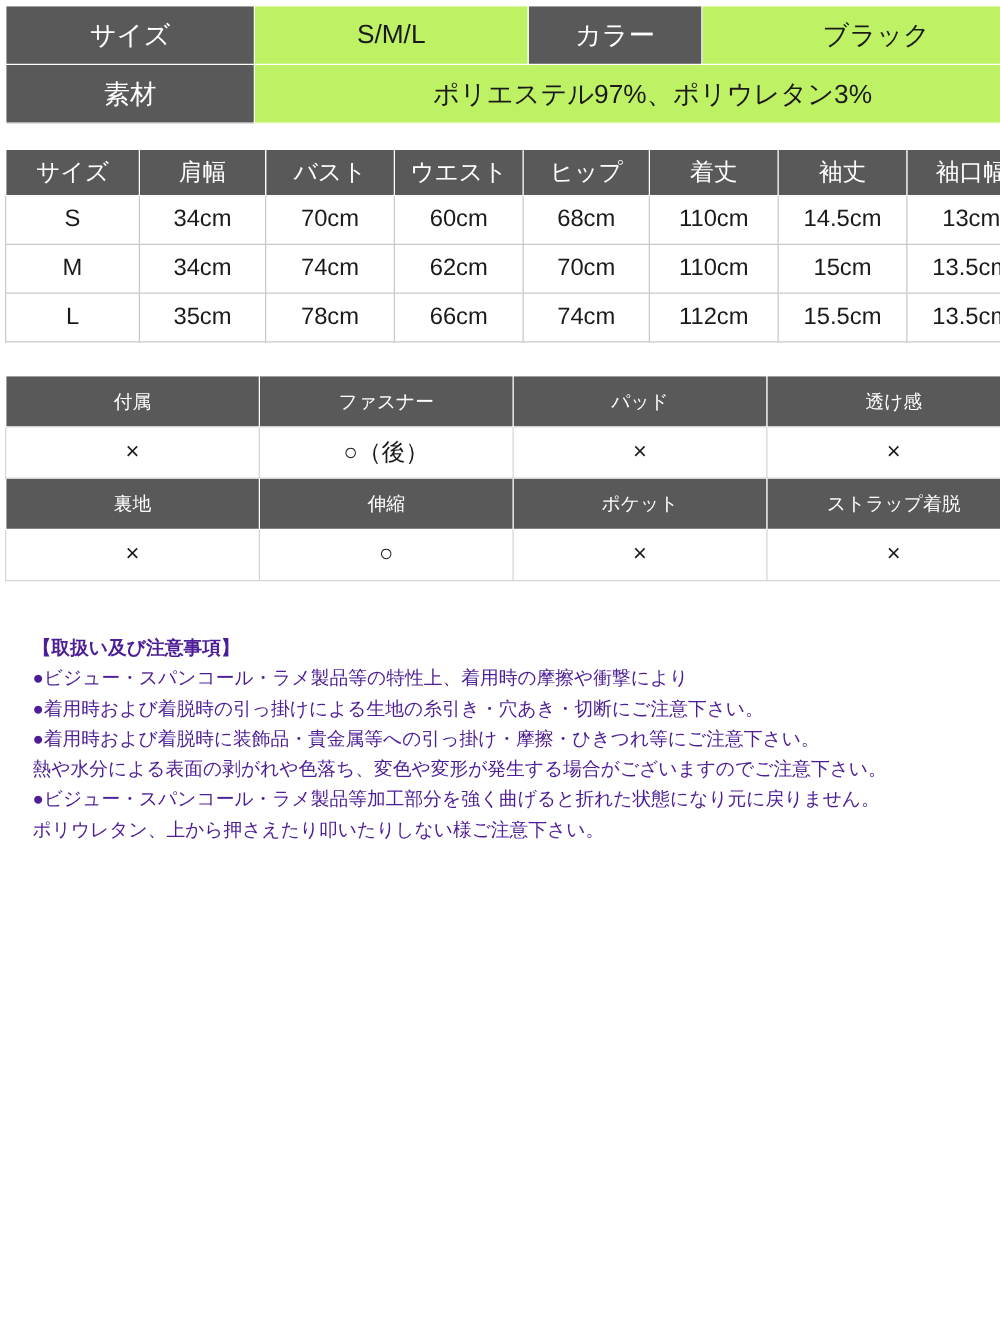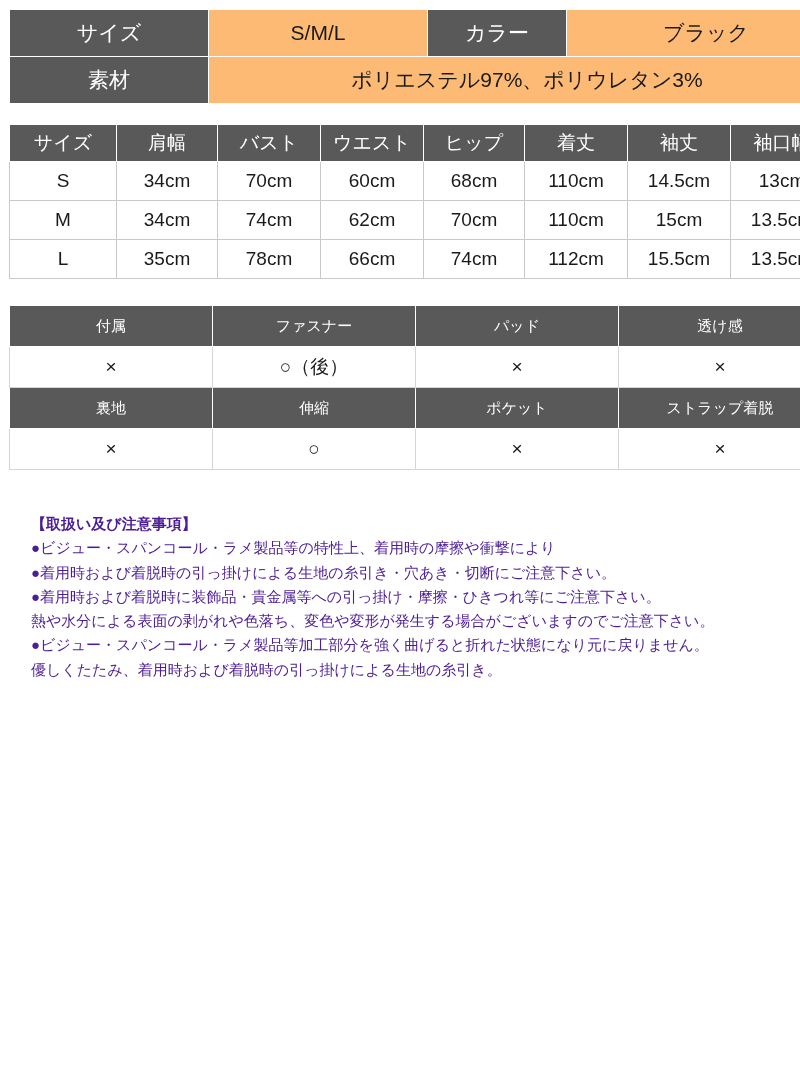--- a/index.html
+++ b/index.html
@@ -12,21 +12,21 @@
     height: 1067px;
     font-family: "Liberation Sans", sans-serif;
     color: #111111;
     -webkit-font-smoothing: antialiased;
   }
   .page {
     width: 800px;
     height: 1067px;
     position: relative;
     box-sizing: border-box;
-    padding: 9px;
+    padding: 4px;
   }
 
   table {
     border-collapse: collapse;
     table-layout: fixed;
   }
 
   
   .spec-table {
     width: 800px;
@@ -39,21 +39,21 @@
     vertical-align: middle;
     padding: 0 4px;
     border: 1px solid #ffffff;
   }
   .spec-head {
     background: #595959;
     color: #ffffff;
     font-weight: normal;
   }
   .spec-val {
-    background: #fdba74;
+    background: #bef264;
     color: #1a1a1a;
   }
 
   
   .size-wrap {
     margin-top: 20px;
     width: 800px;
   }
   .size-table {
     width: 800px;
@@ -223,16 +223,16 @@
     </table>
   </div>
 
   <div class="notes">
     <p class="note-title">【取扱い及び注意事項】</p>
     <p>●ビジュー・スパンコール・ラメ製品等の特性上、着用時の摩擦や衝撃により</p>
     <p>●着用時および着脱時の引っ掛けによる生地の糸引き・穴あき・切断にご注意下さい。</p>
     <p>●着用時および着脱時に装飾品・貴金属等への引っ掛け・摩擦・ひきつれ等にご注意下さい。</p>
     <p>熱や水分による表面の剥がれや色落ち、変色や変形が発生する場合がございますのでご注意下さい。</p>
     <p>●ビジュー・スパンコール・ラメ製品等加工部分を強く曲げると折れた状態になり元に戻りません。</p>
-    <p>優しくたたみ、着用時および着脱時の引っ掛けによる生地の糸引き。</p>
+    <p>ポリウレタン、上から押さえたり叩いたりしない様ご注意下さい。</p>
   </div>
 
 </div>
 
 </body></html>

